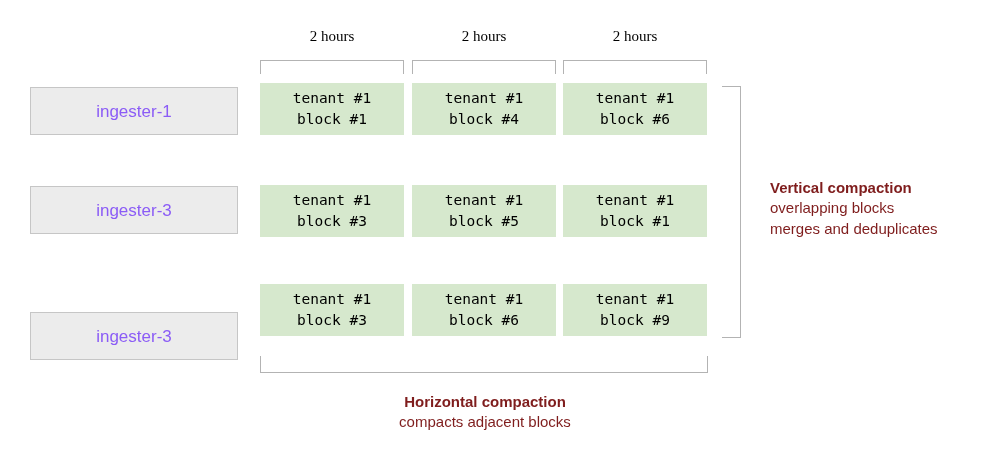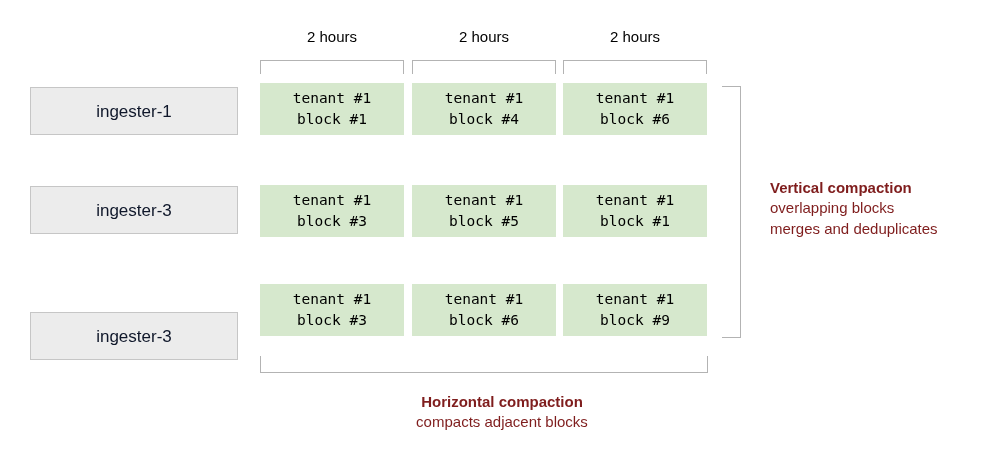--- a/index.html
+++ b/index.html
@@ -28,21 +28,21 @@
     width: 208px;
     height: 48px;
     box-sizing: border-box;
     background: #ececec;
     border: 1px solid #c6c6c6;
     display: flex;
     align-items: center;
     justify-content: center;
     font-size: 17px;
     line-height: 1;
-    color: #0f172a;
+    color: #8b5cf6;
   }
 
   
   .block {
     position: absolute;
     width: 144px;
     height: 52px;
     box-sizing: border-box;
     background: #d6e8cd;
     display: flex;
@@ -59,20 +59,21 @@
 
   
   .hours-label {
     position: absolute;
     top: 29px;
     width: 144px;
     text-align: center;
     font-size: 15px;
     line-height: 1;
     color: #000;
+    font-family: Liberation Serif, serif;
   }
   .hours-bracket {
     position: absolute;
     top: 60px;
     width: 144px;
     height: 14px;
     box-sizing: border-box;
     border-top: 1.3px solid #b3b3b3;
     border-left: 1.3px solid #b3b3b3;
     border-right: 1.3px solid #b3b3b3;
@@ -117,21 +118,21 @@
   }
   .caption .sub { display: block; }
 
   .caption-right {
     left: 770px;
     top: 178px;
     width: 220px;
     text-align: left;
   }
   .caption-bottom {
-    left: 272px;
+    left: 255px;
     top: 392px;
     width: 460px;
     text-align: center;
   }
 </style>
 </head>
 <body>
 
 <div id="canvas">
 

